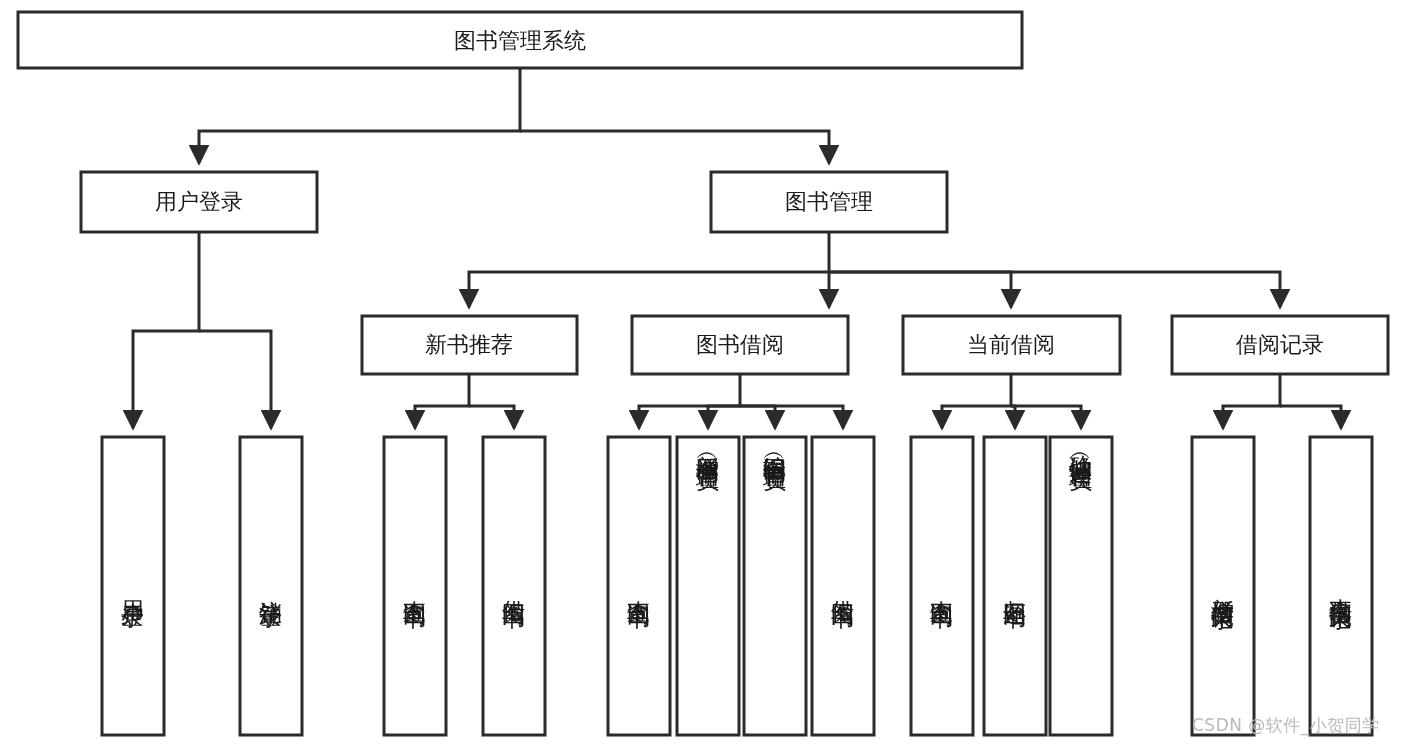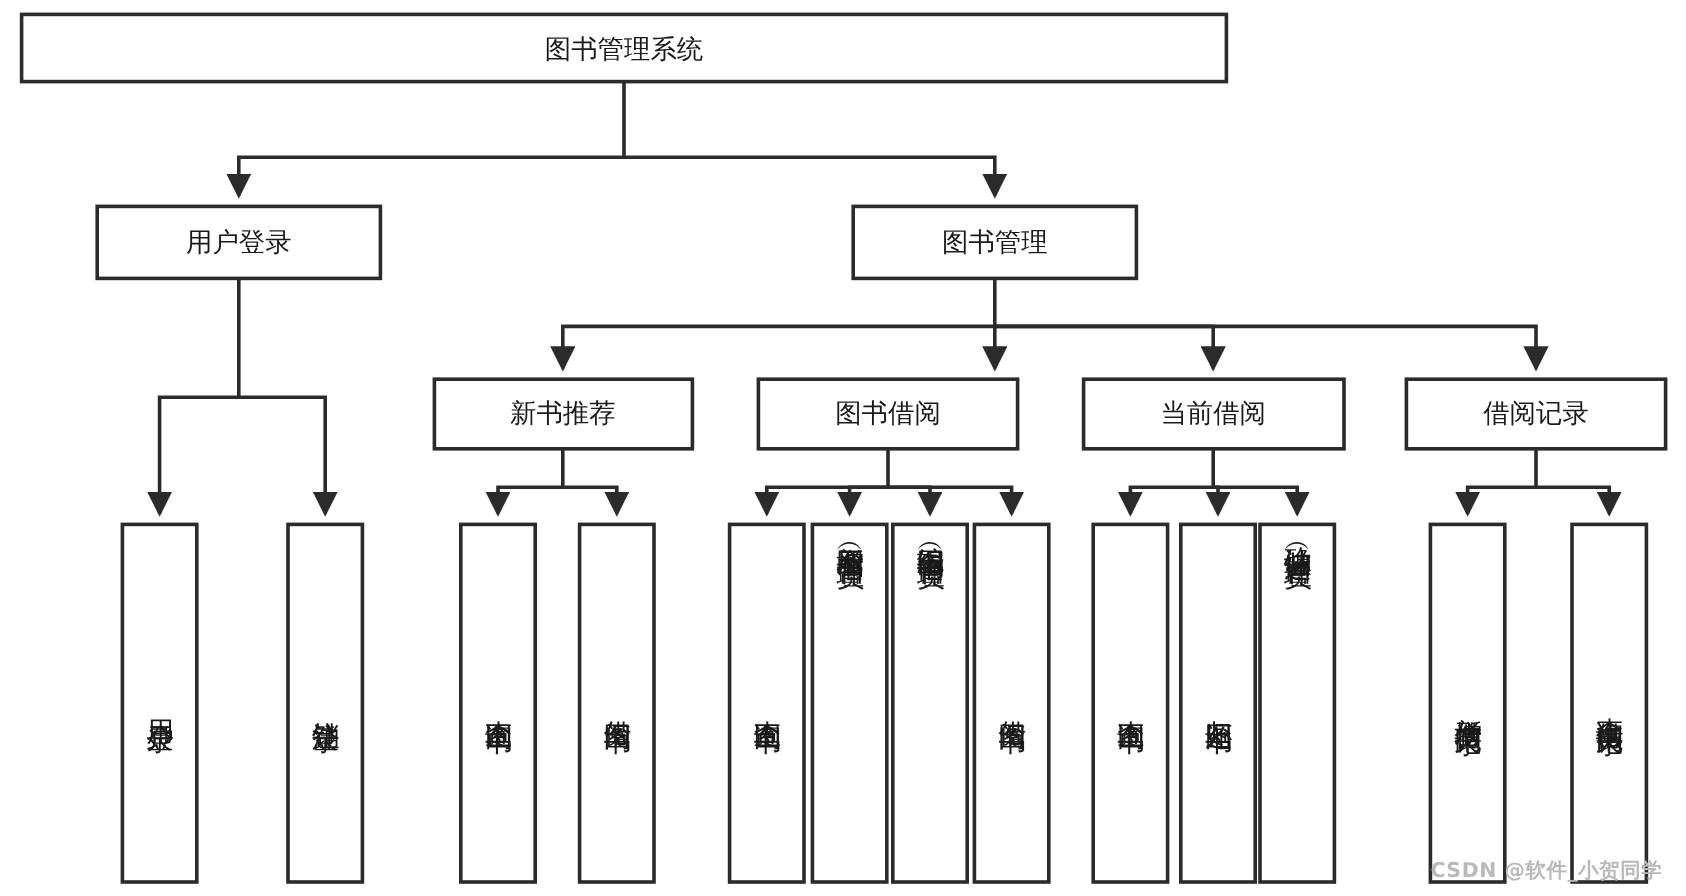--- a/index.html
+++ b/index.html
@@ -66,21 +66,20 @@
   }
   .watermark {
     position: absolute;
     left: 1192px;
     top: 714px;
     font-family: "DejaVu Sans", "Liberation Sans", sans-serif;
     font-size: 17px;
     color: #b9b9b9;
     white-space: nowrap;
     letter-spacing: 0.5px;
-    font-weight: bold;
   }
 </style>
 </head>
 <body>
 
 <div id="diagram-root">
 
   <svg id="tree-svg" viewBox="0 0 1405 747" xmlns="http://www.w3.org/2000/svg">
     <defs>
       <marker id="arrow" viewBox="0 0 12 12" refX="10.5" refY="6" markerWidth="7" markerHeight="7" orient="auto-start-reverse">

